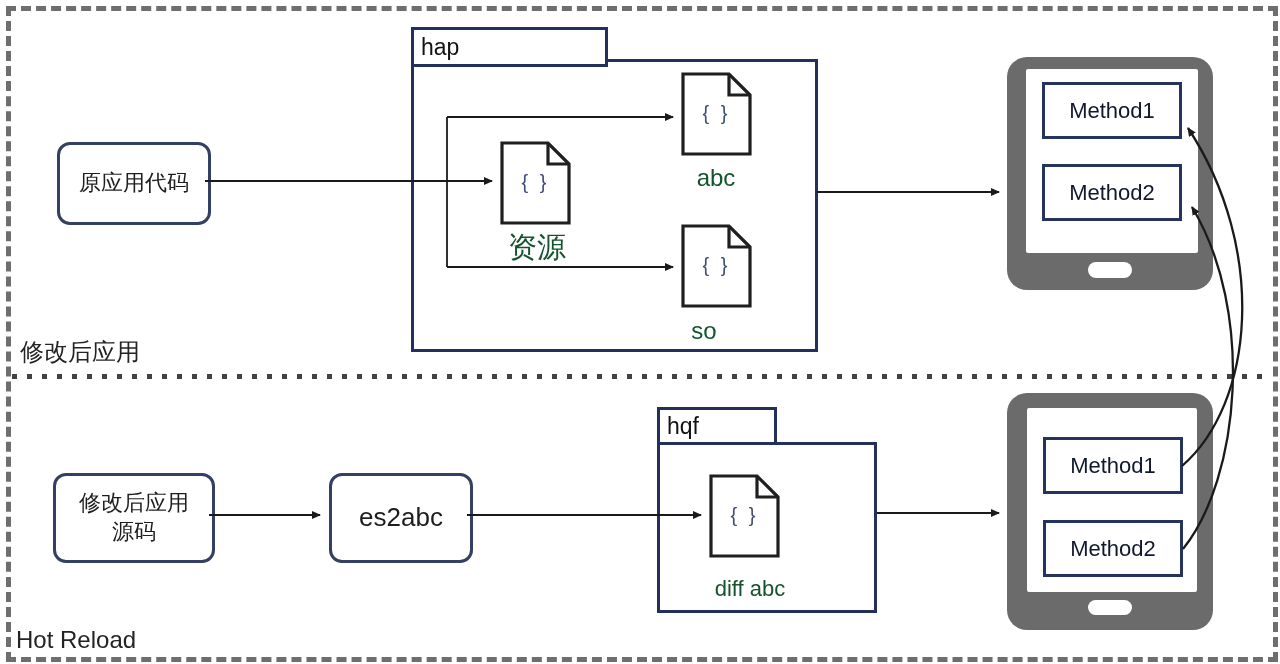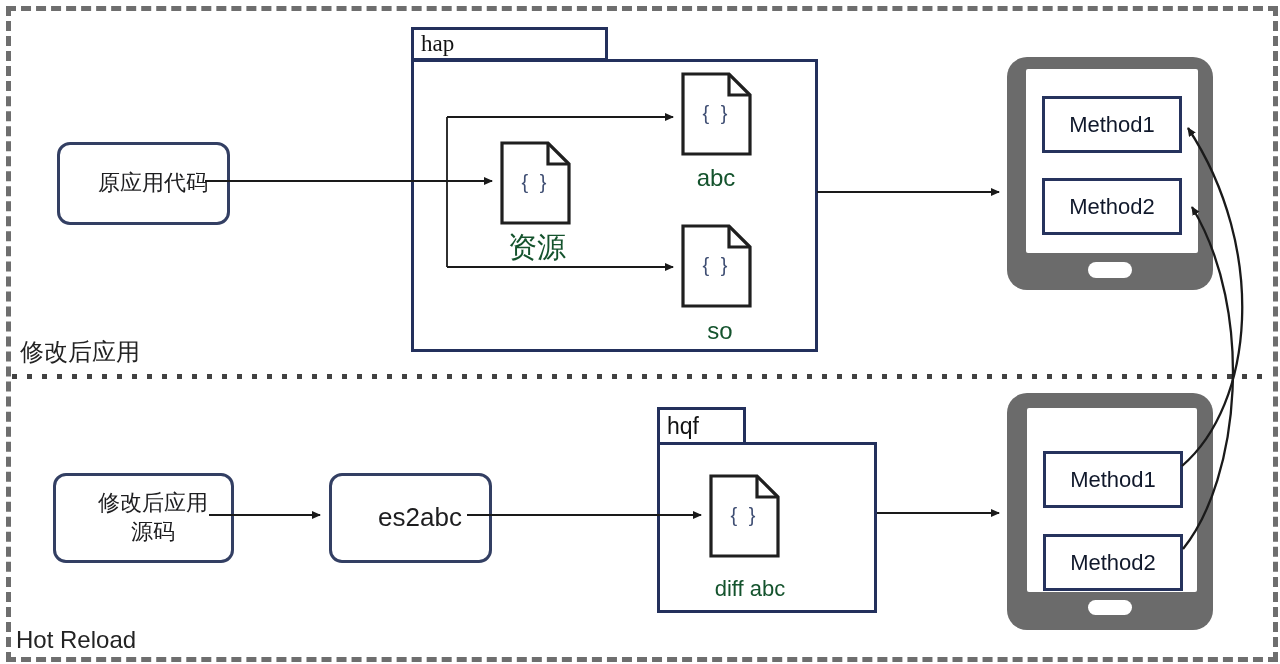--- a/index.html
+++ b/index.html
@@ -10,57 +10,57 @@
   .outer{position:absolute;left:6px;top:6px;width:1262px;height:646px;
     border:5px dashed #6e6e6e;}
   .divider{position:absolute;left:12px;top:374px;width:1256px;height:5px;
     background:repeating-linear-gradient(90deg,#424242 0 5px,transparent 5px 15px);}
   .sec-label{position:absolute;font-size:24px;color:#232323;white-space:nowrap;}
   #lbl-top{left:20px;top:336px;}
   #lbl-bottom{left:16px;top:626px;}
 
   .rbox{position:absolute;background:#fff;border:3px solid #333f63;border-radius:13px;
     display:flex;align-items:center;justify-content:center;text-align:center;
-    font-size:22px;line-height:1.3;color:#1d1d1f;padding-left:19px;}
+    font-size:22px;line-height:1.3;color:#1d1d1f;}
   #src-box{left:57px;top:142px;width:148px;height:77px;}
   #modified-box{left:53px;top:473px;width:156px;height:84px;font-family:Liberation Serif, serif;}
   #es2abc-box{left:329px;top:473px;width:138px;height:84px;font-size:26px;text-align:right;}
 
   .folder-tab{position:absolute;background:#fff;border:3px solid #23305c;z-index:3;
     font-size:23px;color:#121212;display:flex;align-items:center;padding-left:7px;box-sizing:border-box;}
   .folder-body{position:absolute;background:#fff;border:3px solid #23305c;z-index:1;box-sizing:border-box;}
-  #hap-tab{left:411px;top:27px;width:197px;height:34px;font-family:Liberation Serif, serif;}
+  #hap-tab{left:411px;top:27px;width:197px;height:40px;}
   #hap-body{left:411px;top:59px;width:407px;height:293px;}
-  #hqf-tab{left:657px;top:407px;width:89px;height:38px;}
+  #hqf-tab{left:657px;top:407px;width:120px;height:38px;}
   #hqf-body{left:657px;top:442px;width:220px;height:171px;}
 
   .file{position:absolute;width:71px;height:84px;z-index:4;}
   .file svg{position:absolute;left:0;top:0;}
   .file .braces{position:absolute;left:50%;top:50%;transform:translate(-50%,-52%);
     font-size:20px;letter-spacing:3px;color:#3f4e73;white-space:nowrap;}
   #file-res{left:500px;top:141px;}
   #file-abc{left:681px;top:72px;}
   #file-so{left:681px;top:224px;}
   #file-diff{left:709px;top:474px;}
   .file-label{position:absolute;z-index:4;font-size:24px;color:#14532d;text-align:center;
     transform:translateX(-50%);white-space:nowrap;}
   #lbl-res{left:537px;top:228px;font-size:29px;}
   #lbl-abc{left:716px;top:164px;}
-  #lbl-so{left:720px;top:317px;}
+  #lbl-so{left:704px;top:317px;}
   #lbl-diff{left:750px;top:576px;font-size:22px;}
 
   .device{position:absolute;background:#6b6b6b;border-radius:20px;z-index:2;}
   #device-top{left:1007px;top:57px;width:206px;height:233px;}
   #device-bottom{left:1007px;top:393px;width:206px;height:237px;}
   .screen{position:absolute;background:#fff;border-radius:2px;}
   #device-top .screen{left:19px;top:12px;width:172px;height:184px;}
   #device-bottom .screen{left:20px;top:15px;width:170px;height:184px;}
   .method{position:absolute;left:16px;width:134px;height:51px;background:#fff;
     border:3px solid #26335d;display:flex;align-items:center;justify-content:center;
-    font-size:22px;color:#10182b;margin-top:14px;}
+    font-size:22px;color:#10182b;}
   #device-top .m1{top:13px;}
   #device-top .m2{top:95px;}
   #device-bottom .m1{top:29px;}
   #device-bottom .m2{top:112px;}
   .home{position:absolute;left:50%;transform:translateX(-50%);width:44px;height:16px;
     background:#fff;border-radius:9px;}
   #device-top .home{top:205px;}
   #device-bottom .home{top:207px;height:15px;}
 
   #wires{position:absolute;left:0;top:0;z-index:6;pointer-events:none;}

